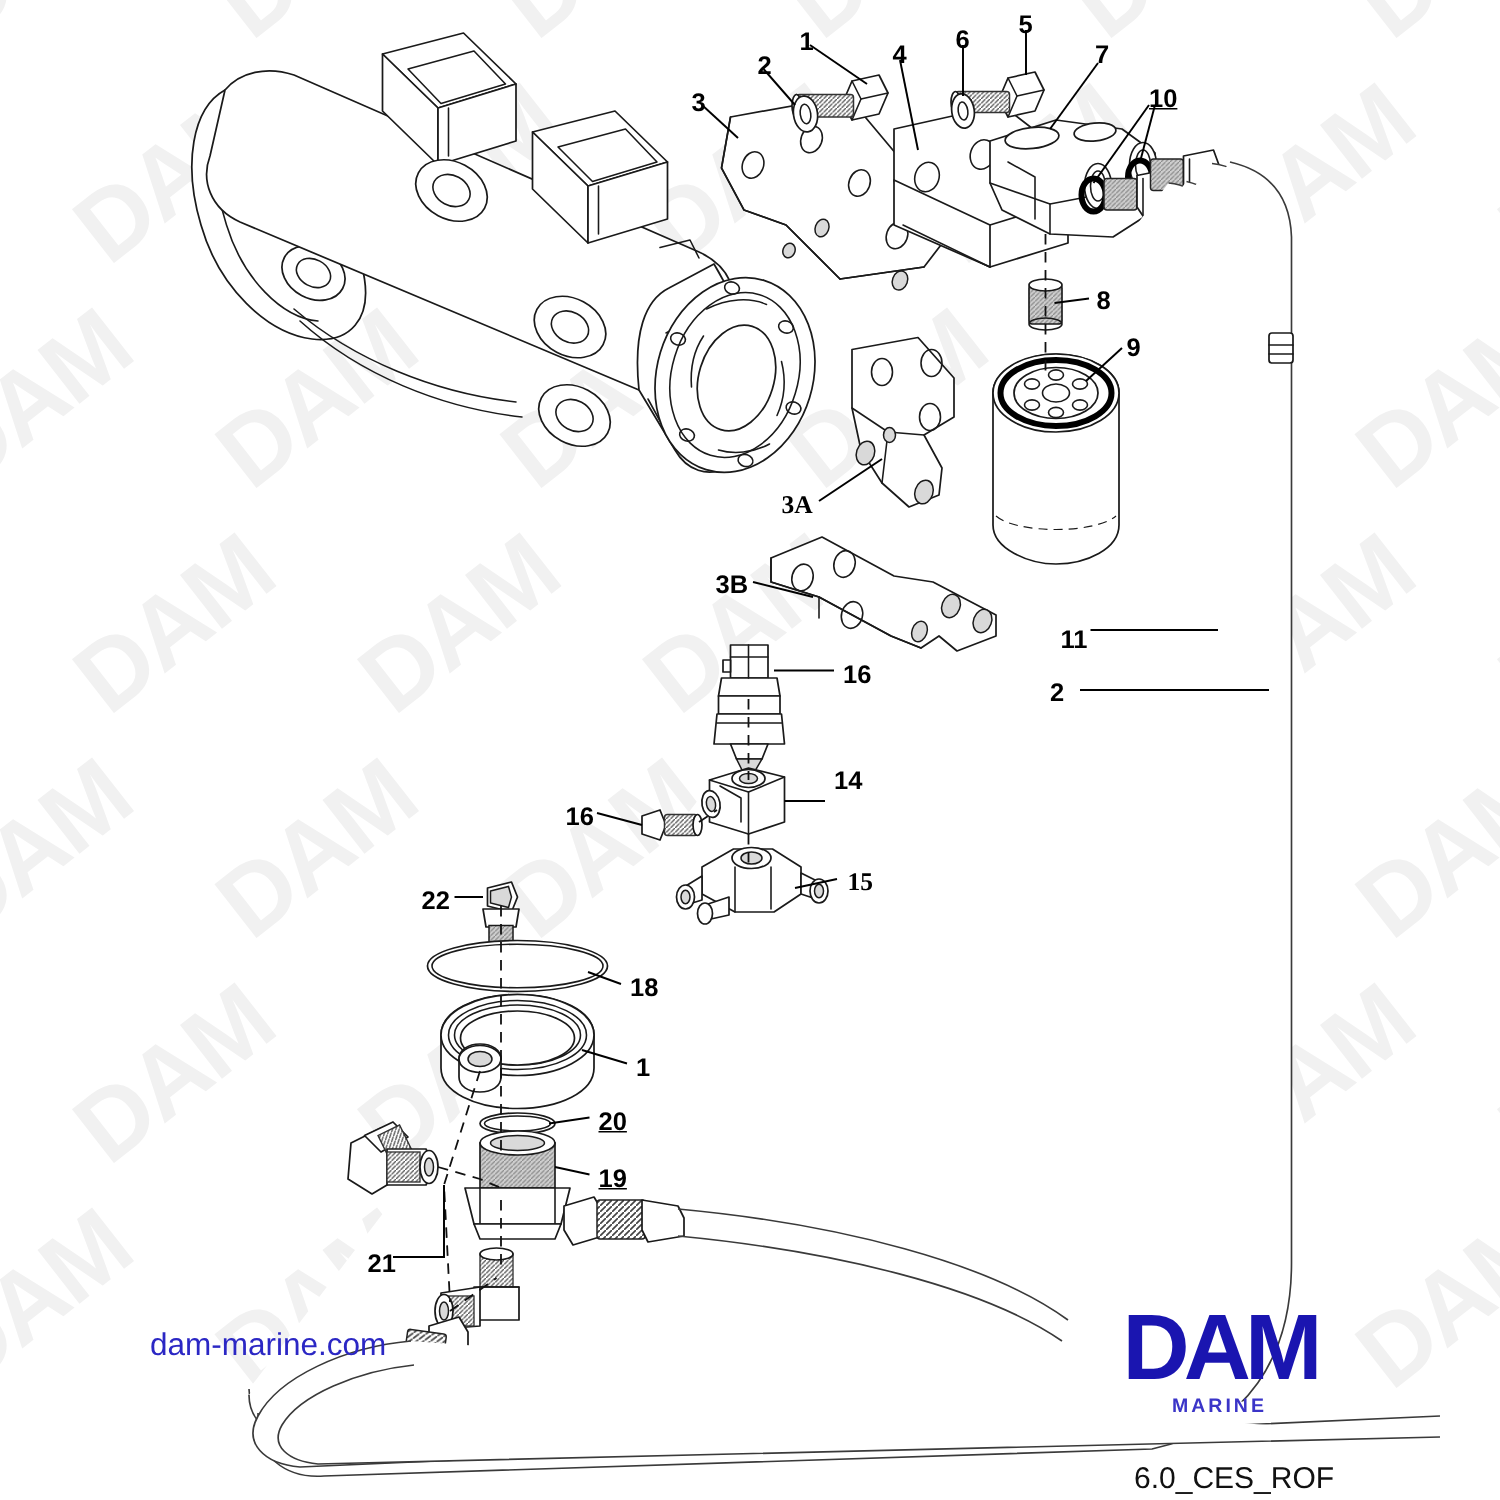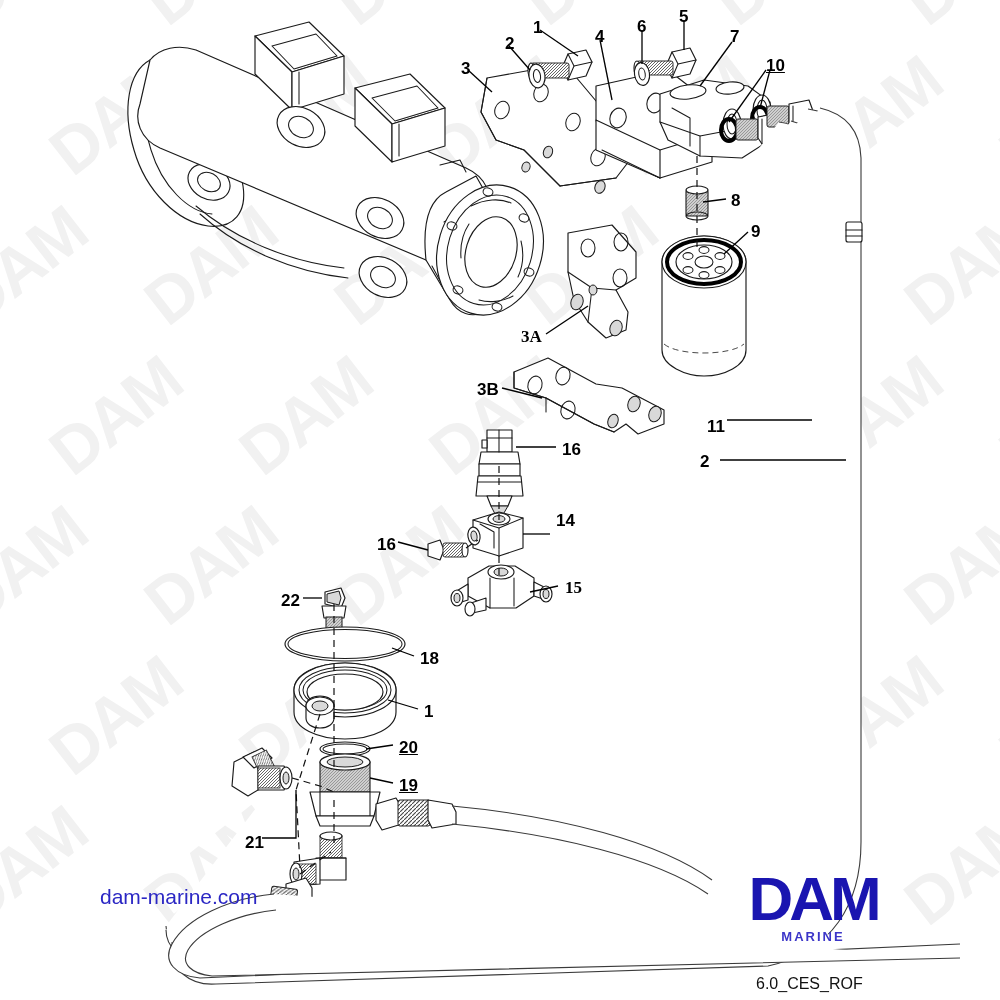--- a/index.html
+++ b/index.html
@@ -25,21 +25,21 @@
   
   #site{position:absolute;left:100px;top:885px;z-index:5;
         font-family:"Liberation Sans",sans-serif;font-size:21px;
         color:#2b27c4;letter-spacing:0px;}
   #logo{position:absolute;left:718px;top:870px;z-index:5;text-align:center;width:190px;}
   #logo .dam{font-family:"Liberation Sans",sans-serif;font-weight:800;
              font-size:62px;line-height:0.92;color:#1a15b0;letter-spacing:-4px;}
   #logo .marine{font-family:"Liberation Sans",sans-serif;font-weight:700;
                 font-size:13px;letter-spacing:2px;color:#3b35c8;margin-top:2px;}
   #code{position:absolute;left:756px;top:975px;z-index:5;
-        font-family:"Liberation Sans",sans-serif;font-size:16px;color:#111;}
+        font-family:"Liberation Sans",sans-serif;font-size:20px;color:#111;}
 </style>
 </head>
 <body>
 
 <div id="stage">
 
   <div id="wm-layer">
       <div class="wm" style="left: -60px; top: -20px; color: rgb(241, 241, 241); transform: rotate(-38deg);">DAM</div>
       <div class="wm" style="left: 130px; top: -20px; color: rgb(241, 241, 241); transform: rotate(-38deg);">DAM</div>
       <div class="wm" style="left: 320px; top: -20px; color: rgb(241, 241, 241); transform: rotate(-38deg);">DAM</div>

